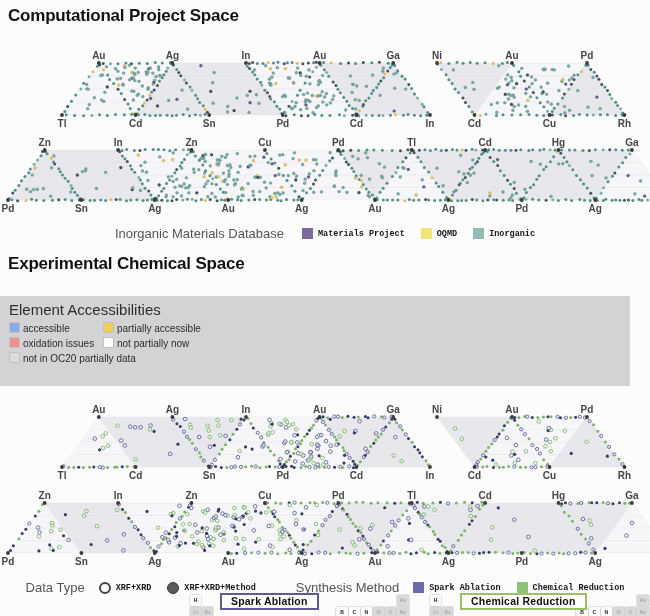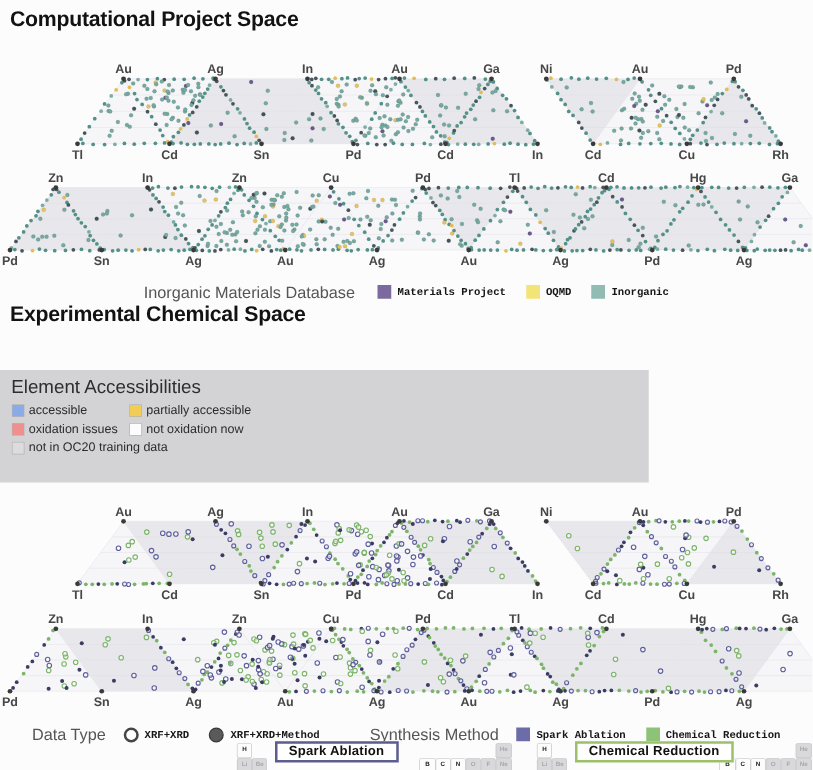--- a/index.html
+++ b/index.html
@@ -1,37 +1,37 @@
 <!DOCTYPE html>
 <html><head>
 <meta charset="utf-8">
 <style>
   html,body{margin:0;padding:0;background:#fcfcfd;}
   .fig{position:relative;width:650px;height:616px;background:#fcfcfd;overflow:hidden;
        font-family:"Liberation Sans",sans-serif;}
   #plots{position:absolute;left:0;top:0;}
   .vlab{font:bold 10px "Liberation Sans",sans-serif;fill:#474747;}
   .title{position:absolute;left:8px;font-size:17px;font-weight:bold;color:#121212;letter-spacing:-0.2px;}
-  .t1{top:6px;} .t2{top:242px;}
+  .t1{top:6px;} .t2{top:254px;}
   .legend-db{position:absolute;top:226px;left:0;width:650px;display:flex;justify-content:center;
              align-items:center;gap:18px;}
   .legend-bottom{position:absolute;top:580px;left:0;width:650px;display:flex;justify-content:center;
              align-items:center;gap:14px;}
   .cap{font-size:13px;color:#555;}
   .cap2{margin-left:26px;text-align:center;}
   .items{display:inline-flex;align-items:center;gap:16px;}
   .li{display:inline-flex;align-items:center;gap:5px;font-family:Liberation Mono, monospace;}
   .ic{width:11px;height:11px;display:inline-block;}
   .ic.open-circle{width:12px;height:12px;border-radius:50%;border:2.5px solid #444;background:#fff;box-sizing:border-box;}
   .ic.filled-circle{width:12px;height:12px;border-radius:50%;border:1px solid #383838;box-sizing:border-box;}
   .lt{font-size:8.5px;font-weight:bold;color:#161616;white-space:nowrap;}
-  .panel{position:absolute;left:0;top:296px;width:519px;height:90px;background:#d3d3d5;}
+  .panel{position:absolute;left:0;top:296px;width:630px;height:90px;background:#d3d3d5;}
   .acc-head{position:absolute;left:9px;top:5px;font-size:15px;color:#2e2e2e;}
   .acc-legend{position:absolute;left:10px;top:27px;display:grid;grid-template-columns:86px auto;gap:4px 8px;}
-  .ali{display:flex;align-items:center;gap:4px;font-size:10px;color:#2b2b2b;white-space:nowrap;}
+  .ali{display:flex;align-items:flex-start;gap:4px;font-size:10px;color:#2b2b2b;white-space:nowrap;}
   .ali .sw{width:9px;height:9px;flex:none;box-shadow:0 0 0 0.5px #b0b0b0;}
   .wide{grid-column:1/3;}
   .ptable{position:absolute;top:299px;width:220px;height:84px;}
   #table-spark{left:190px;} #table-chem{left:430px;}
   .pcell{position:absolute;width:11.2px;height:10.6px;font:bold 5px "Liberation Sans",sans-serif;
          text-align:center;line-height:10.6px;color:#202020;box-shadow:0 0 0 0.5px #c3c3c7;border-radius:1px;}
   .st-x{color:#a9a9ab;}
   .ptitle{position:absolute;left:30px;top:-2px;height:13px;line-height:13px;padding:0 9px;background:#fff;
           border:2px solid #555;font-size:10.5px;font-weight:bold;color:#111;z-index:2;letter-spacing:0.2px;}
 </style>
@@ -2272,25 +2272,25 @@
         <span class="ali">
           <span class="sw" style="background: rgb(241, 205, 85);"></span>
           <span>partially accessible</span>
         </span>
         <span class="ali">
           <span class="sw" style="background: rgb(240, 144, 142);"></span>
           <span>oxidation issues</span>
         </span>
         <span class="ali">
           <span class="sw" style="background: rgb(252, 252, 252);"></span>
-          <span>not oxidation now</span>
+          <span>not partially now</span>
         </span>
         <span class="ali wide">
           <span class="sw" style="background: rgb(220, 220, 221);"></span>
-          <span>not in OC20 training data</span>
+          <span>not in OC20 partially data</span>
         </span>
       </div>
     <div class="ptable" id="table-spark">
         <div class="ptitle" style="border-color: rgb(92, 92, 142);">Spark Ablation</div>
         <div class="pcell st-n" style="left: 0px; top: 0px; background: rgb(252, 252, 252);">H</div>
         <div class="pcell st-x" style="left: 207.4px; top: 0px; background: rgb(217, 217, 219);">He</div>
         <div class="pcell st-x" style="left: 0px; top: 11.7px; background: rgb(217, 217, 219);">Li</div>
         <div class="pcell st-x" style="left: 12.2px; top: 11.7px; background: rgb(217, 217, 219);">Be</div>
         <div class="pcell st-n" style="left: 146.4px; top: 11.7px; background: rgb(252, 252, 252);">B</div>
         <div class="pcell st-n" style="left: 158.6px; top: 11.7px; background: rgb(252, 252, 252);">C</div>

